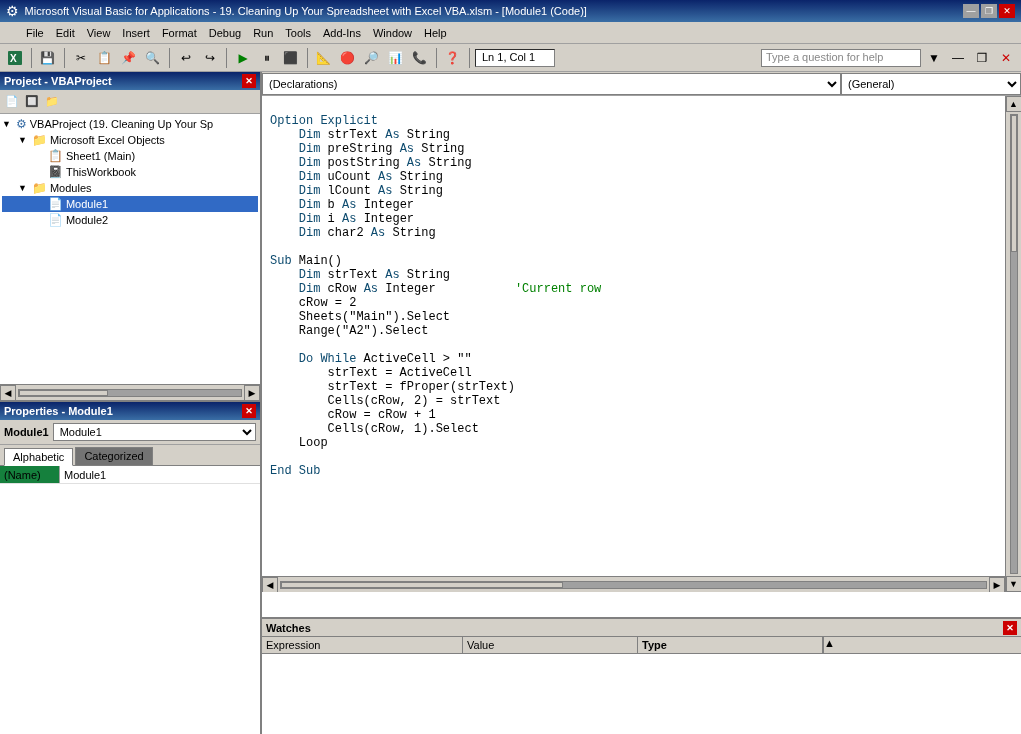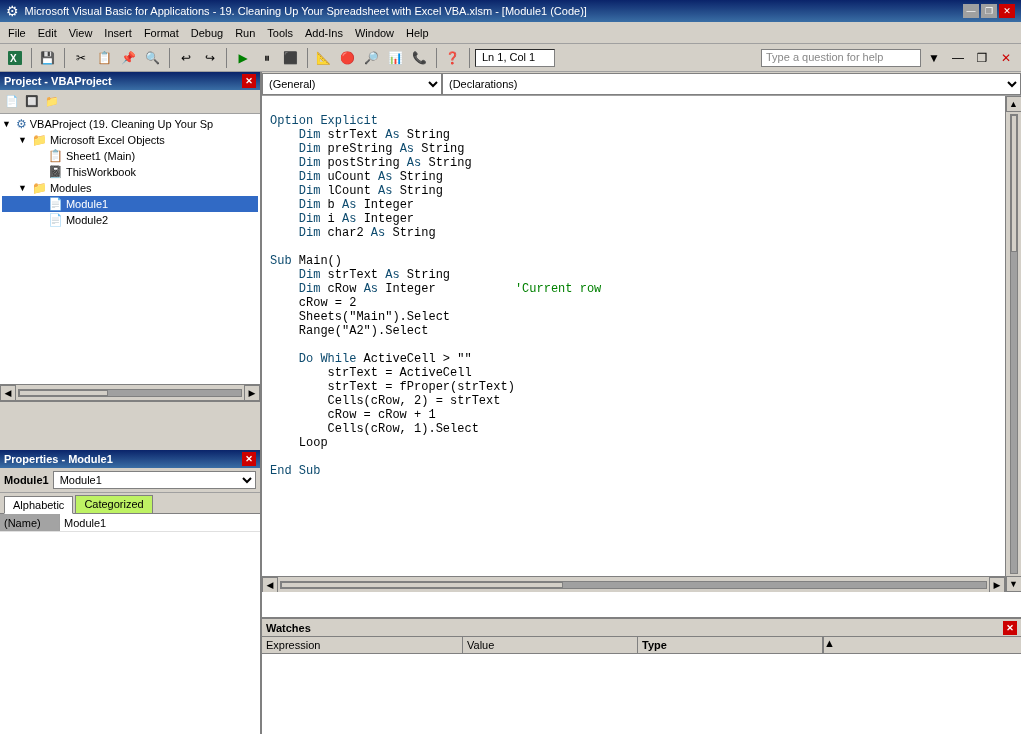--- a/index.html
+++ b/index.html
@@ -27,21 +27,21 @@
     #title-bar .win-btn.minimize { background: #a0a0a0; }
     #title-bar .win-btn.restore { background: #a0a0a0; }
     #title-bar .win-btn.close { background: #cc0000; }
 
     
     #menu-bar {
       background: #d4d0c8;
       height: 22px;
       display: flex;
       align-items: center;
-      padding: 0 2px;
+      padding: 0 20px;
       border-bottom: 1px solid #a0a0a0;
     }
     #menu-bar .menu-item {
       padding: 2px 6px;
       cursor: pointer;
       font-size: 11px;
     }
 
     
     #toolbar {
@@ -78,21 +78,20 @@
       height: calc(734px - 22px - 22px - 28px);
     }
 
     
     #left-panel {
       width: 262px;
       min-width: 262px;
       display: flex;
       flex-direction: column;
       border-right: 2px solid #808080;
-      gap: 48px;
     }
 
     
     #project-panel {
       flex: 0 0 auto;
       display: flex;
       flex-direction: column;
       border-bottom: 2px solid #808080;
       height: 330px;
     }
@@ -198,40 +197,40 @@
       border-bottom: 1px solid #808080;
       padding-top: 2px;
       padding-left: 4px;
     }
     .prop-tab {
       padding: 2px 8px;
       font-size: 11px;
       cursor: pointer;
       border: 1px solid #808080;
       border-bottom: none;
-      background: #bef264;
+      background: #737373;
       margin-right: 2px;
     }
     .prop-tab.active { background: white; border-bottom: 1px solid white; position: relative; top: 1px; }
     .prop-table {
       flex: 1;
       background: white;
       overflow: auto;
       font-size: 11px;
     }
     .prop-row {
       display: flex;
       border-bottom: 1px solid #e0e0e0;
       height: 18px;
       align-items: center;
     }
     .prop-row .prop-key {
       width: 60px;
       padding: 0 4px;
-      background: #a3a3a3;
+      background: #15803d;
       height: 100%;
       display: flex;
       align-items: center;
       border-right: 1px solid #a0a0a0;
       font-size: 11px;
     }
     .prop-row .prop-val {
       padding: 0 4px;
       font-size: 11px;
       display: flex;
@@ -525,25 +524,25 @@
           </div>
         </div>
       </div>
     </div>
 
   </div>
 
   <div id="code-panel">
 
     <div id="code-toolbar">
+      <select class="code-combo" style="flex:1;">
+        <option>(Declarations)</option>
+      </select>
       <select class="code-combo" style="width:180px;">
         <option>(General)</option>
-      </select>
-      <select class="code-combo" style="flex:1;">
-        <option>(Declarations)</option>
       </select>
     </div>
 
     <div id="code-main">
       <div id="code-scroll-area">
         <div id="code-area">
 <span class="code-keyword">Option Explicit</span>
     <span class="code-keyword">Dim</span> strText <span class="code-keyword">As</span> String
     <span class="code-keyword">Dim</span> preString <span class="code-keyword">As</span> String
     <span class="code-keyword">Dim</span> postString <span class="code-keyword">As</span> String

